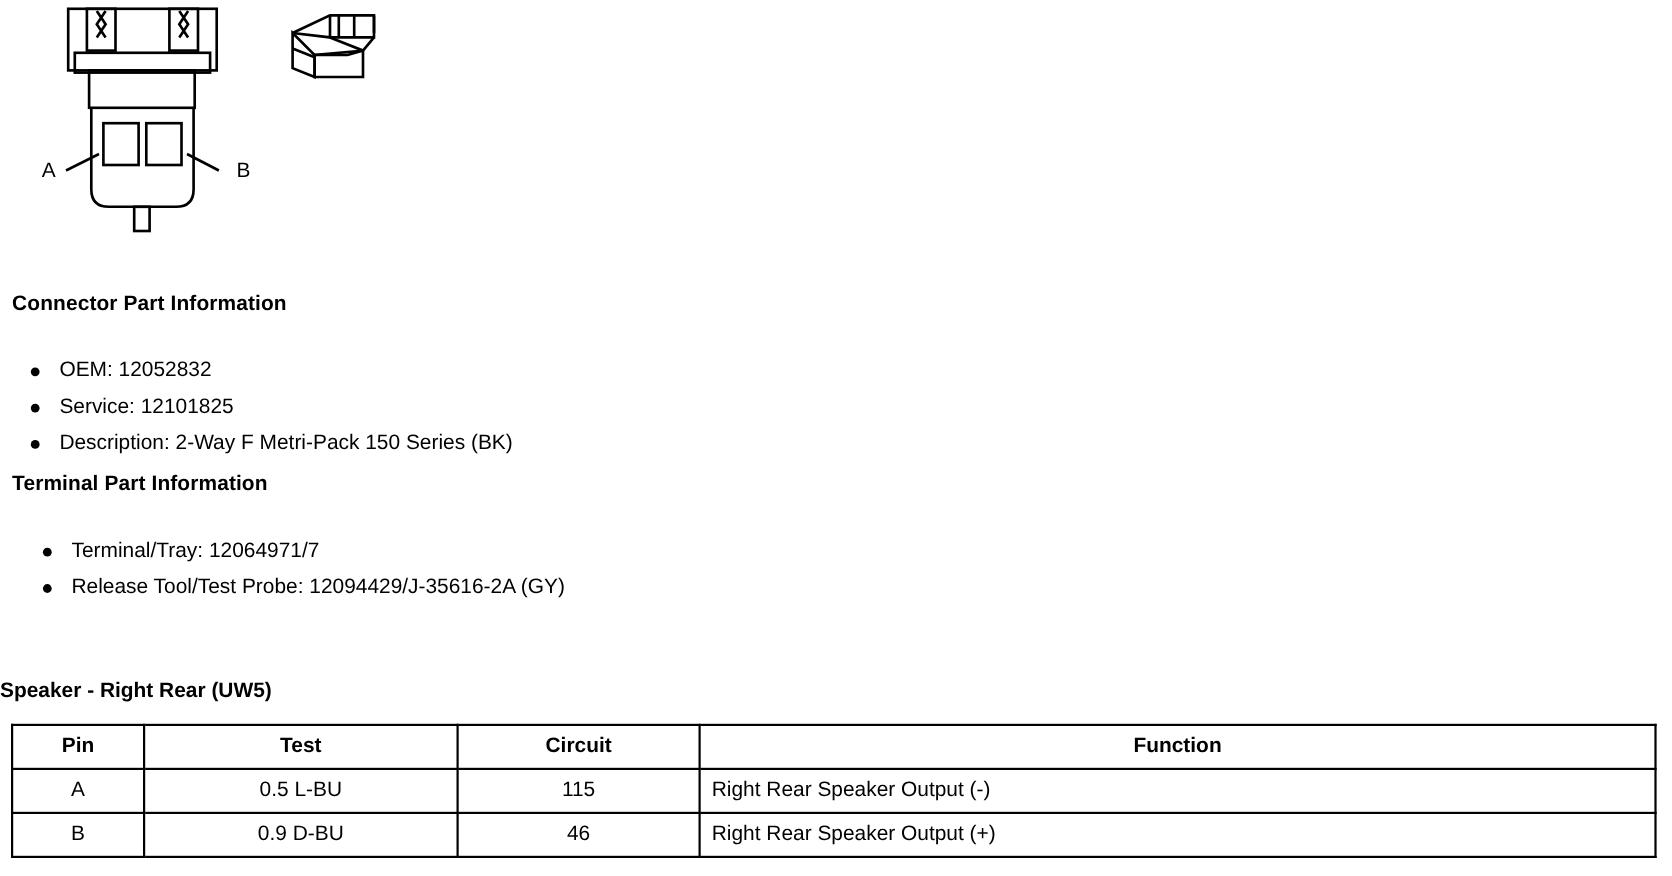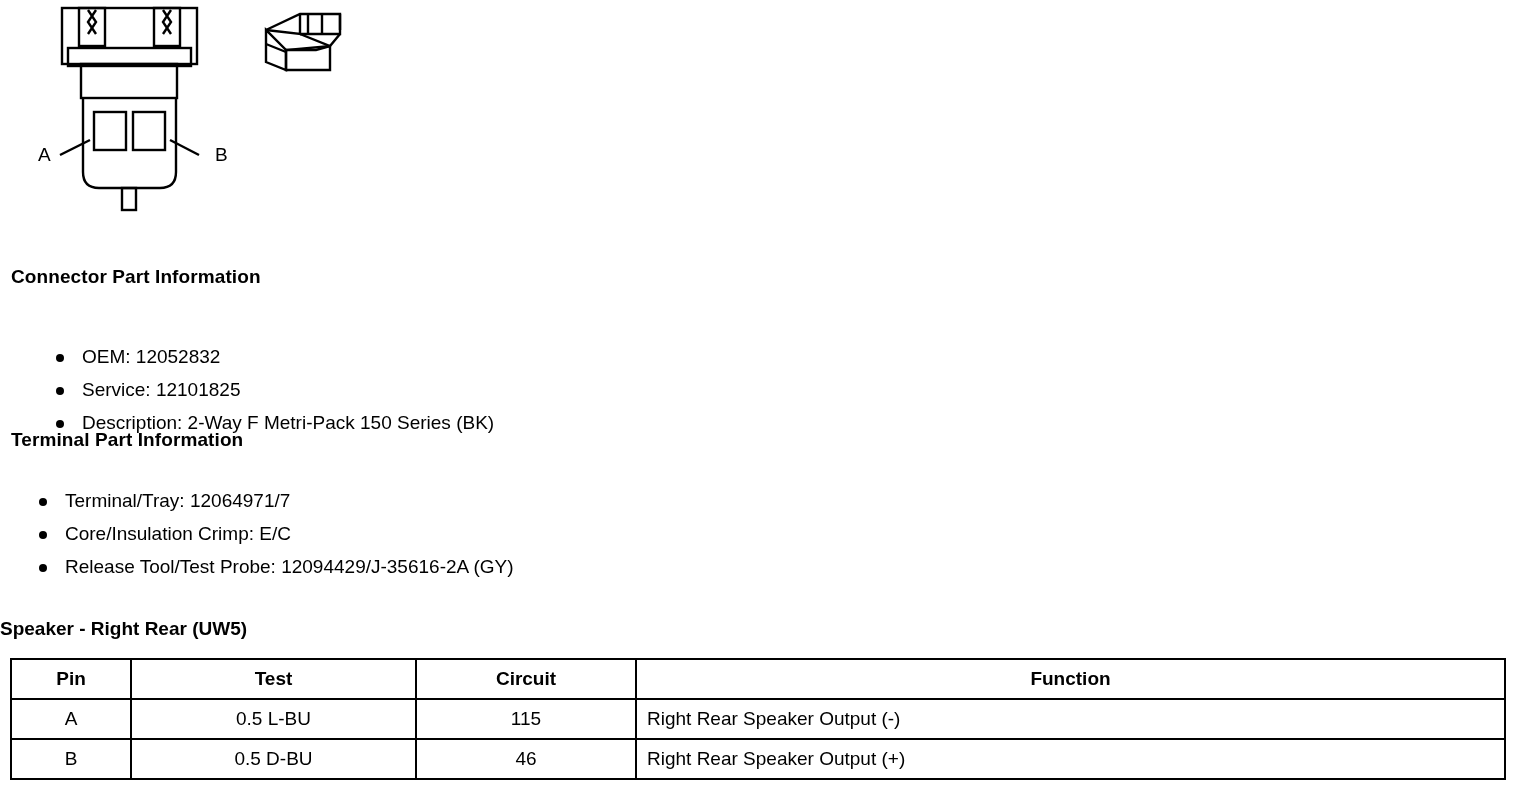--- a/index.html
+++ b/index.html
@@ -35,21 +35,21 @@
   }
   #connector-part-heading { left: 11px; top: 266px; }
   #terminal-part-heading  { left: 11px; top: 429px; }
 
   ul.bullet-list {
     position: absolute;
     margin: 0;
     padding: 0;
     list-style: none;
   }
-  #connector-part-list { left: 28px; top: 320px; margin-top: 20px; }
+  #connector-part-list { left: 0; top: 320px; }
   #terminal-part-list  { left: 11px; top: 484px; }
 
   ul.bullet-list li {
     position: relative;
     font-size: 19px;
     line-height: 33px;
     padding-left: 54px;
     white-space: nowrap;
   }
   ul.bullet-list li::before {
@@ -157,21 +157,20 @@
 <ul id="connector-part-list" class="bullet-list">
   <li>OEM: 12052832</li>
   <li>Service: 12101825</li>
   <li>Description: 2-Way F Metri-Pack 150 Series (BK)</li>
 </ul>
 
 <div id="terminal-part-heading" class="section-heading">Terminal Part Information</div>
 
 <ul id="terminal-part-list" class="bullet-list">
   <li>Terminal/Tray: 12064971/7</li>
-  <li>Core/Insulation Crimp: E/C</li>
   <li>Release Tool/Test Probe: 12094429/J-35616-2A (GY)</li>
 </ul>
 
 <div id="pinout-title">Speaker - Right Rear (UW5)</div>
 
 <table id="pinout-table">
   <colgroup>
     <col class="col-pin">
     <col class="col-wire">
     <col class="col-circuit">
@@ -187,18 +186,18 @@
   </thead>
   <tbody>
     <tr>
       <td class="c-pin">A</td>
       <td class="c-wire">0.5 L-BU</td>
       <td class="c-circuit">115</td>
       <td class="c-function">Right Rear Speaker Output (-)</td>
     </tr>
     <tr>
       <td class="c-pin">B</td>
-      <td class="c-wire">0.5 D-BU</td>
+      <td class="c-wire">0.9 D-BU</td>
       <td class="c-circuit">46</td>
       <td class="c-function">Right Rear Speaker Output (+)</td>
     </tr>
   </tbody>
 </table>
 
 </body></html>

